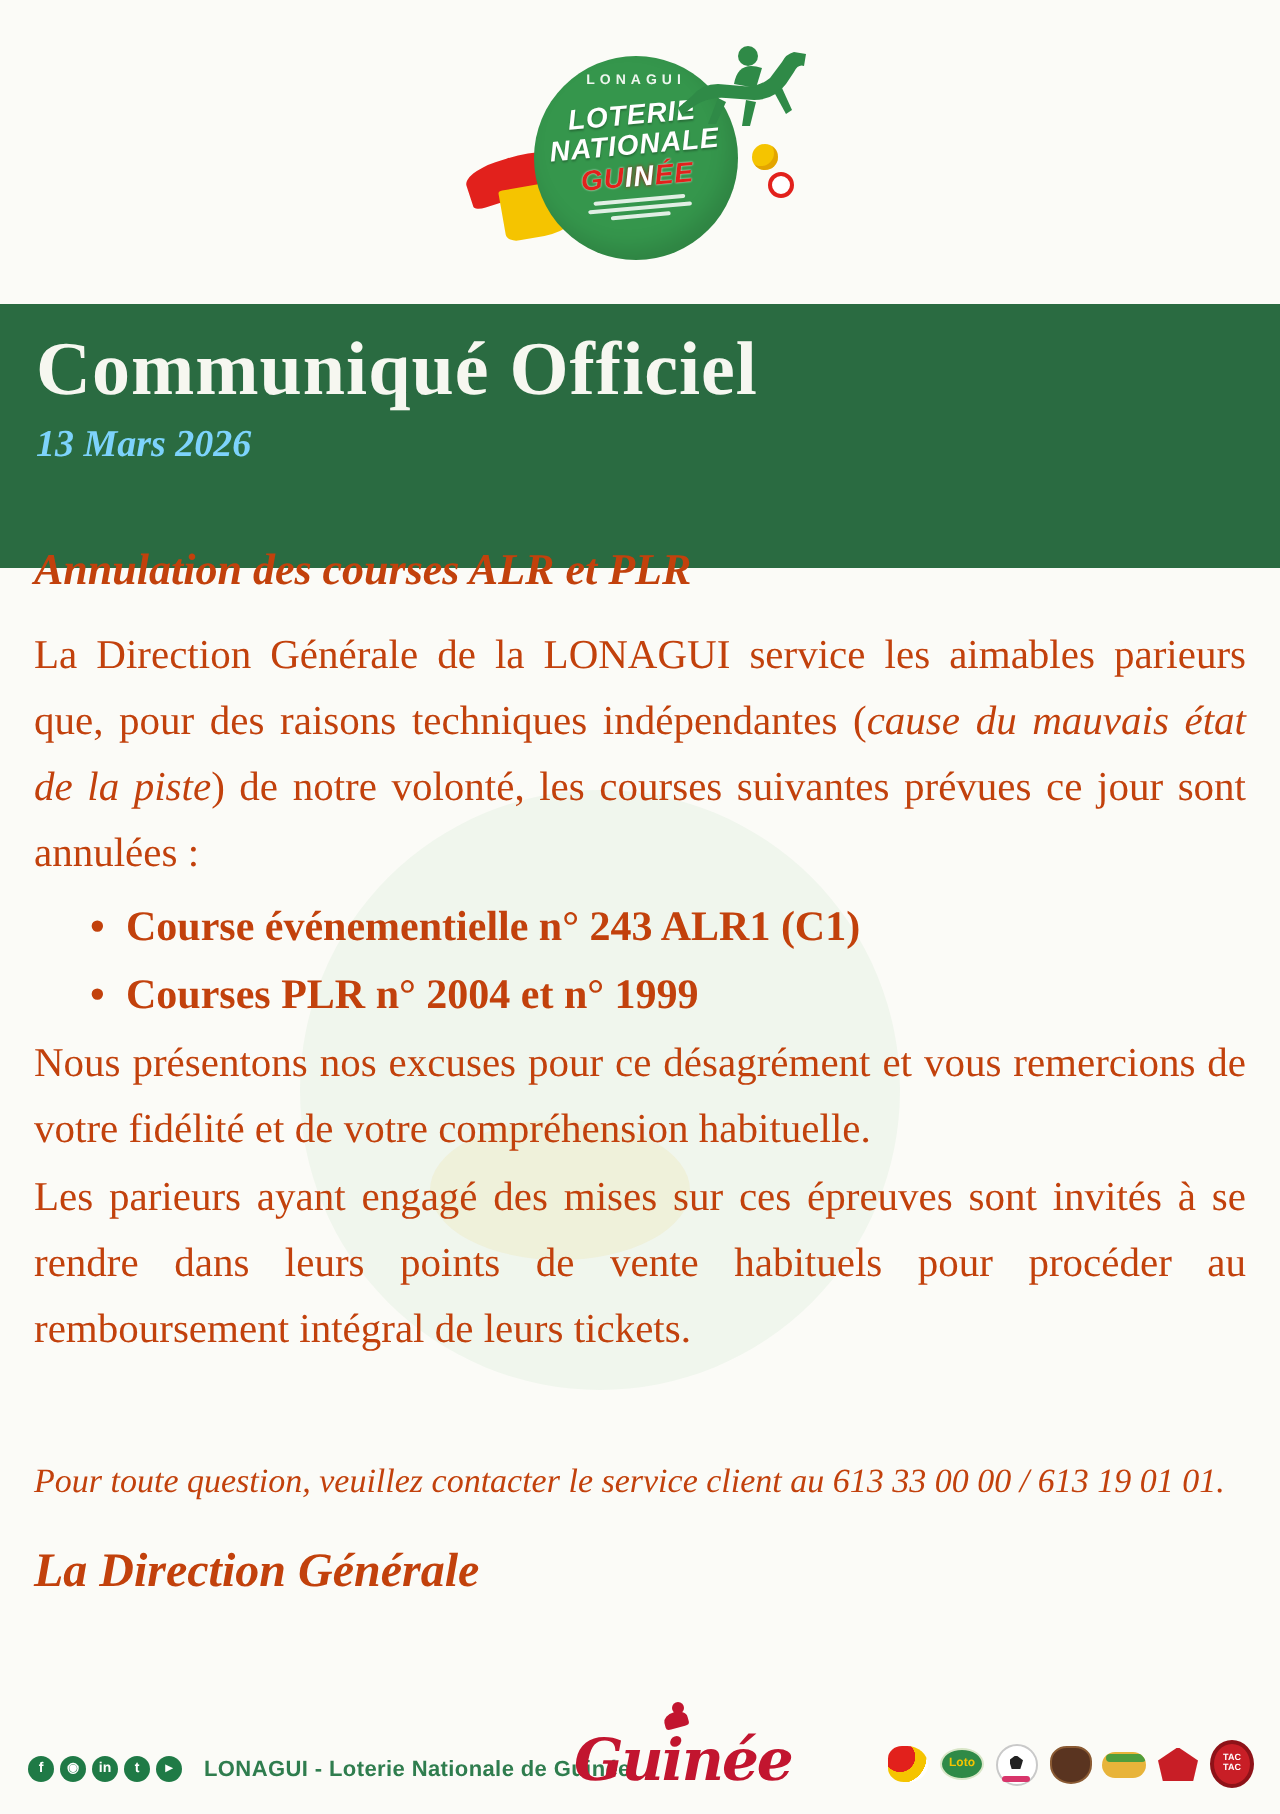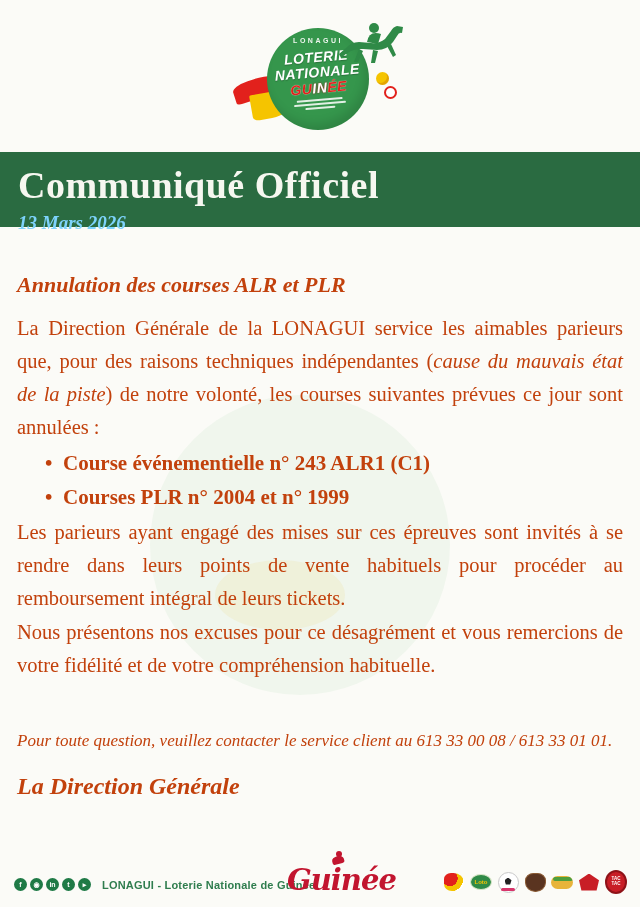--- a/index.html
+++ b/index.html
@@ -94,21 +94,21 @@
     width: 40px; height: 26px;
     background: #f5c400;
     border-radius: 10% 90% 100% 30%;
     transform: rotate(-10deg);
   }
 
   
   .banner {
     position: absolute;
     top: 152px; left: 0;
-    width: 100%; height: 75px;
+    width: 100%; height: 132px;
     background: #2a6b41;
     box-sizing: border-box;
     padding: 12px 0 0 18px;
   }
   .banner-title {
     color: #f6f7f0;
     font-size: 38px;
     font-weight: bold;
     letter-spacing: 0.5px;
     line-height: 1.15;
@@ -395,24 +395,24 @@
   <div class="doc-body">
     <div class="subject">Annulation des courses ALR et PLR</div>
 
     <p class="para"><span>La Direction Générale de la LONAGUI service les aimables parieurs que, pour des raisons techniques indépendantes (</span><span class="inline-italic">cause du mauvais état de la piste</span><span>) de notre volonté, les courses suivantes prévues ce jour sont annulées :</span></p>
 
     <ul class="bullet-list">
       <li>Course événementielle n° 243 ALR1 (C1)</li>
       <li>Courses PLR n° 2004 et n° 1999</li>
     </ul>
 
+    <p class="para">Nous présentons nos excuses pour ce désagrément et vous remercions de votre fidélité et de votre compréhension habituelle.</p>
     <p class="para">Les parieurs ayant engagé des mises sur ces épreuves sont invités à se rendre dans leurs points de vente habituels pour procéder au remboursement intégral de leurs tickets.</p>
-    <p class="para">Nous présentons nos excuses pour ce désagrément et vous remercions de votre fidélité et de votre compréhension habituelle.</p>
-
-    <p class="contact-note">Pour toute question, veuillez contacter le service client au 613 33 00 08 / 613 33 01 01.</p>
+
+    <p class="contact-note">Pour toute question, veuillez contacter le service client au 613 33 00 00 / 613 19 01 01.</p>
 
     <div class="signature">La Direction Générale</div>
   </div>
 
   <div class="footer-left">
     <span class="social-dot">f</span>
     <span class="social-dot">◉</span>
     <span class="social-dot">in</span>
     <span class="social-dot">t</span>
     <span class="social-dot">▸</span>

